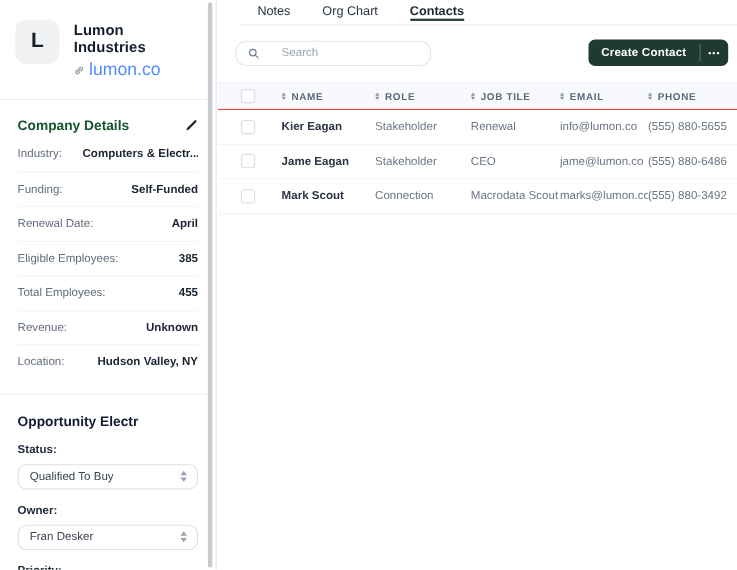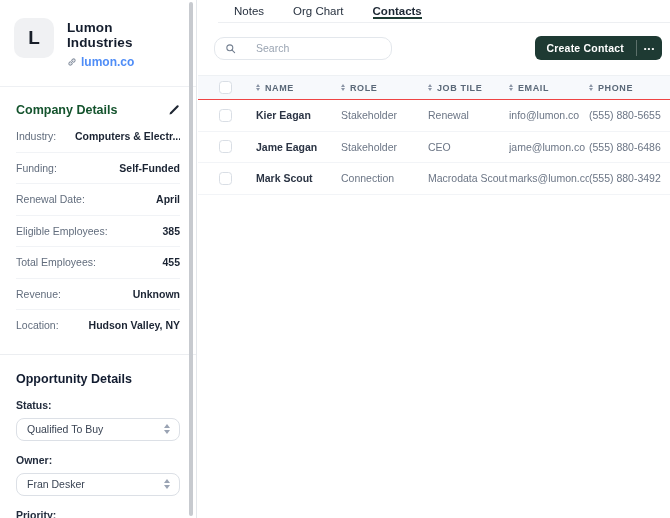--- a/index.html
+++ b/index.html
@@ -13,21 +13,21 @@
     background:#fff; border-right:1px solid #e4e7eb; }
   .sb-scrollbar { position:absolute; right:3px; top:2px; bottom:2px; width:4px;
     background:#c7cacf; border-radius:2px; }
 
   .sb-header { display:flex; gap:13px; padding:18px 16px 17px 14px; }
   .avatar { width:40px; height:40px; border-radius:10px; background:#f0f1f3;
     display:flex; align-items:center; justify-content:center;
     font-size:19px; font-weight:bold; color:#191f29; flex:0 0 auto; }
   .co-title { font-size:13.5px; font-weight:bold; color:#141d2d; margin-top:2px; letter-spacing:.1px; }
   .co-link { display:flex; align-items:center; gap:4px; margin-top:5px; cursor:pointer; }
-  .co-link span { font-size:12px; color:#4f8df7;font-weight:bold; }
+  .co-link span { font-size:16px; color:#4f8df7; }
   .sb-divider { border-bottom:1px solid #eef0f3; }
 
   .sb-section { padding:0 16px; }
   .sec-head { display:flex; align-items:center; justify-content:space-between; padding-top:16px; }
   .sec-title { font-size:12.5px; font-weight:bold; color:#14532d; }
 
   .detail-row { display:flex; align-items:center; justify-content:space-between;
     padding:9px 0 9.5px; border-bottom:1px solid #f1f3f6; }
   .detail-row:last-child { border-bottom:none; }
   .d-label { font-size:10.5px; color:#626d7d; }
@@ -159,21 +159,21 @@
         <div class="detail-row">
           <span class="d-label">Location:</span>
           <span class="d-value">Hudson Valley, NY</span>
         </div>
       </div>
     </div>
 
     <div class="big-divider"></div>
 
     <div class="sb-section">
-      <div class="opp-title">Opportunity Details</div>
+      <div class="opp-title">Opportunity Electr</div>
 
       <div class="field-label">Status:</div>
       <div class="select">
         <span>Qualified To Buy</span>
         <span class="stepper">
             <i class="tri up"></i>
             <i class="tri dn"></i>
           </span>
       </div>
 

